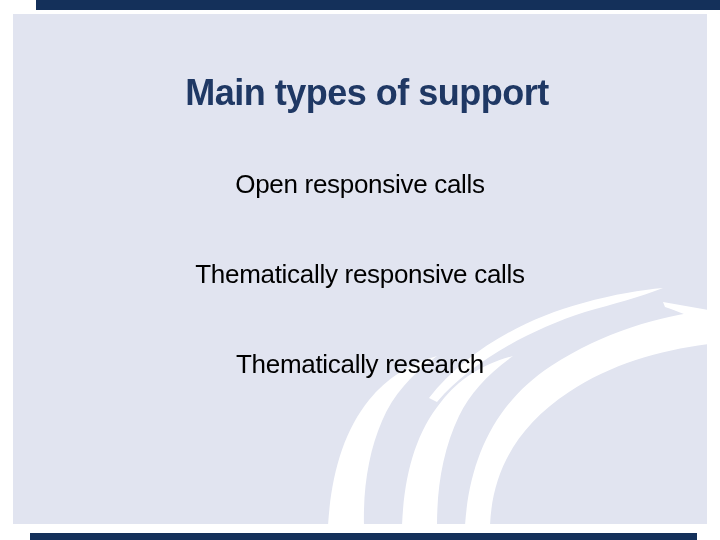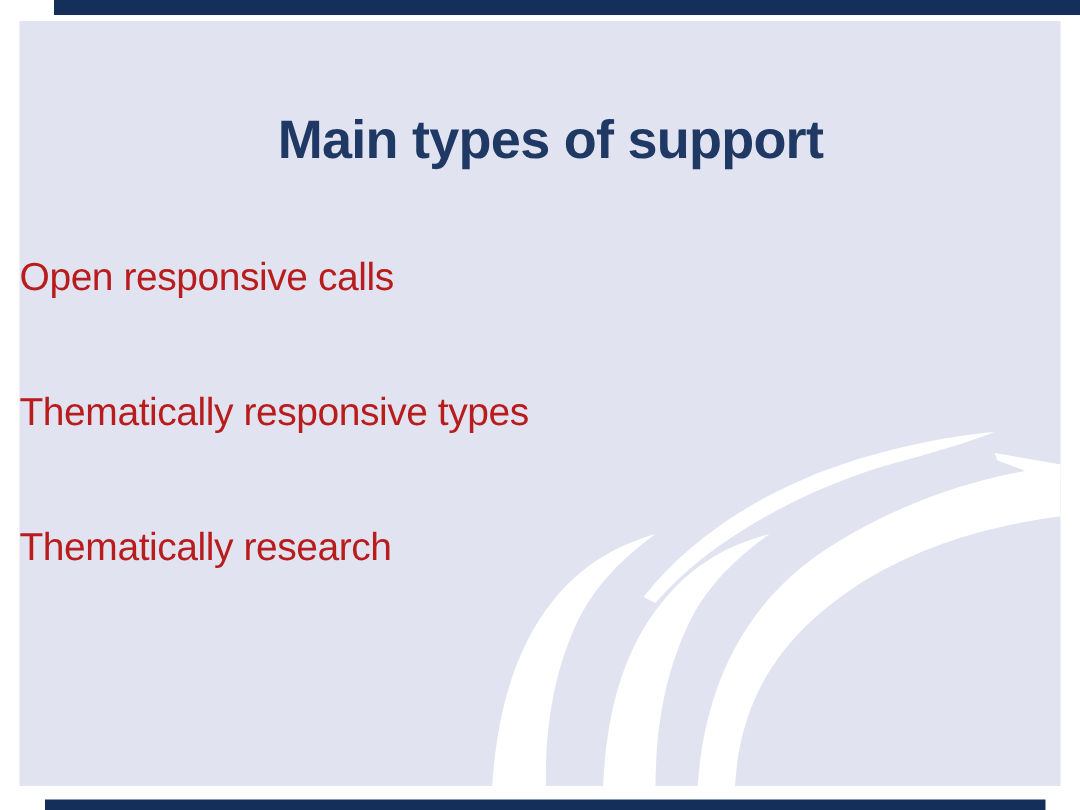--- a/index.html
+++ b/index.html
@@ -56,24 +56,25 @@
     letter-spacing: -0.5px;
     line-height: 1;
     color: #1f3864;
     padding-left: 14px;
   }
   .body-line {
     position: absolute;
     left: 0;
     right: 0;
     margin: 0;
+    text-align: center;
     font-size: 26px;
     letter-spacing: -0.3px;
     line-height: 1;
-    color: #b91c1c;
+    color: #000000;
   }
   .body-line.l1 { top: 157px; }
   .body-line.l2 { top: 247px; }
   .body-line.l3 { top: 337px; }
 </style>
 </head>
 <body>
 
 <div class="page">
 
@@ -90,20 +91,20 @@
       <path fill="#ffffff" d="M 315,512 C 318,462 330,418 356,386 C 374,364 396,350 424,342 C 398,361 380,381 369,407 C 356,437 350,473 351,512 Z"></path>
 
       <path fill="#ffffff" d="M 416,384 C 452,338 510,305 570,289 C 602,280 628,276 650,274 C 627,283 600,290 572,298 C 516,316 458,348 424,388 Z"></path>
 
       <path fill="#ffffff" d="M 650,288 L 696,296 L 696,310 C 680,304 664,297 652,293 Z"></path>
     </svg>
 
     <h1 class="slide-title">Main types of support</h1>
 
     <p class="body-line l1">Open responsive calls</p>
-    <p class="body-line l2">Thematically responsive types</p>
+    <p class="body-line l2">Thematically responsive calls</p>
     <p class="body-line l3">Thematically research</p>
 
   </div>
 
   <div class="edge-bar bottom"></div>
 
 </div>
 
 </body></html>

